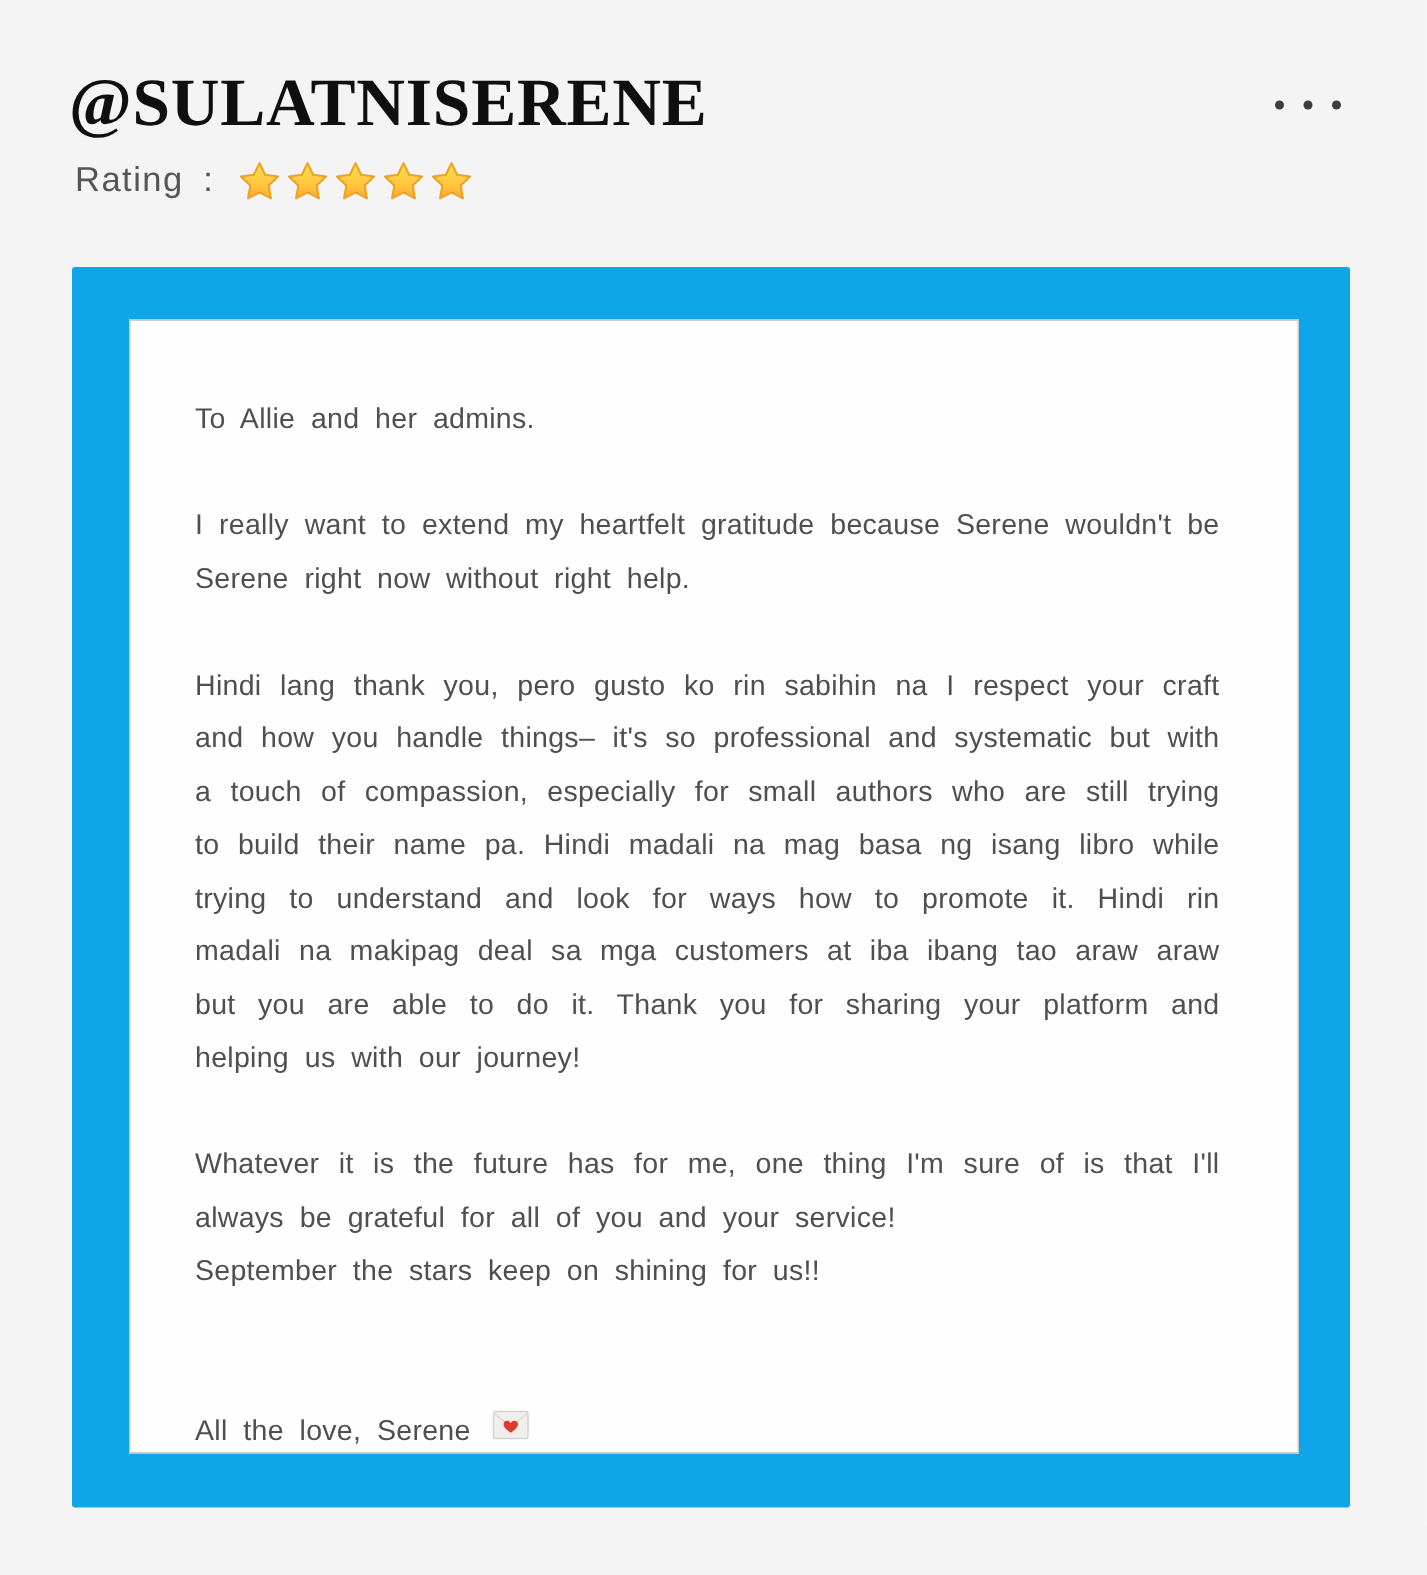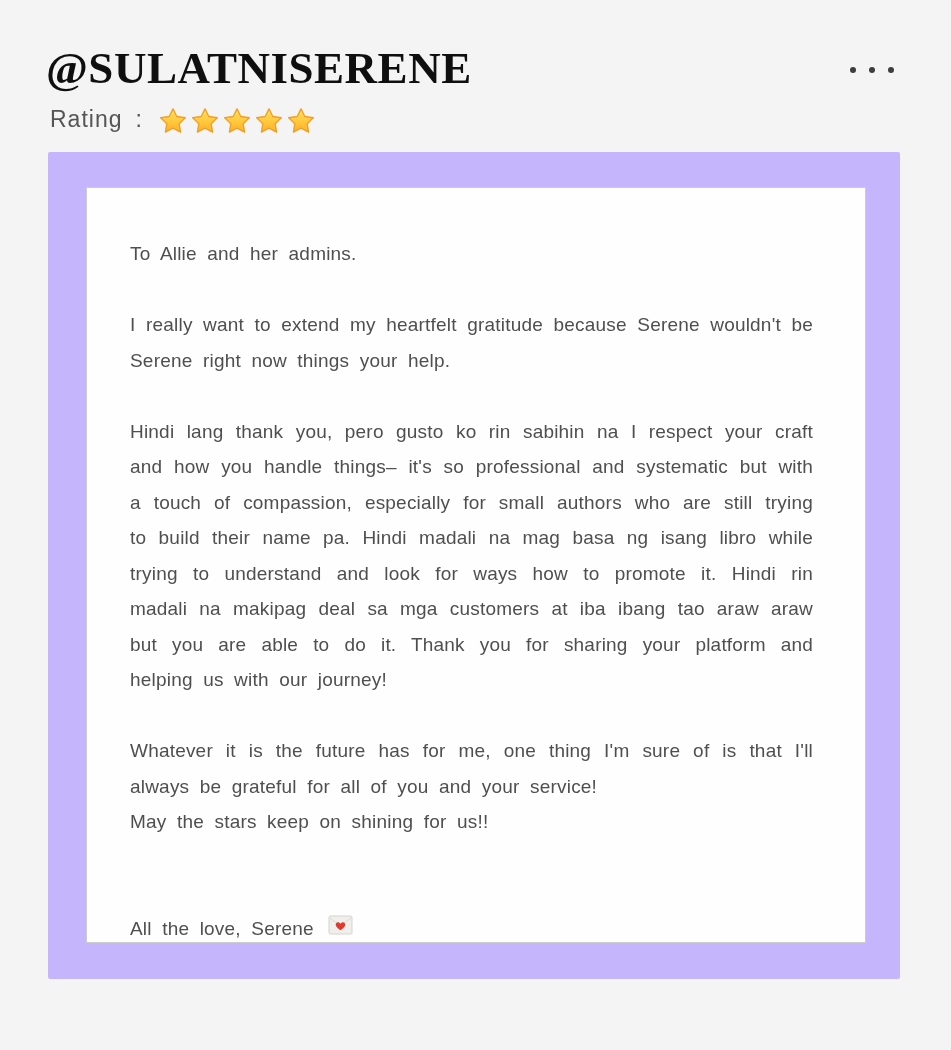--- a/index.html
+++ b/index.html
@@ -62,24 +62,24 @@
   }
   .rating-stars {
     display: flex;
     align-items: center;
     gap: 2px;
   }
   .rating-stars svg { display: block; }
   .card {
     position: absolute;
     left: 48px;
-    top: 152px;
+    top: 178px;
     width: 852px;
     height: 827px;
-    background: #c4b5fd;
+    background: #0ea5e9;
     border-radius: 2px;
   }
   .letter-box {
     position: absolute;
     left: 38px;
     top: 35px;
     right: 34px;
     bottom: 36px;
     border: 1px solid #cccccc;
     background: #fefefe;
@@ -185,24 +185,24 @@
       </defs>
       <path d="M12 2.2l3.05 6.18 6.82.99-4.94 4.81 1.17 6.79L12 17.76l-6.1 3.21 1.17-6.79-4.94-4.81 6.82-.99z" fill="url(#starGrad)" stroke="#EFA029" stroke-width="1.1" stroke-linejoin="round"></path>
     </svg>
   </span>
 </span>
 </div>
 
 <div class="card">
   <div class="letter-box">
     <p>To Allie and her admins.</p>
-    <p>I really want to extend my heartfelt gratitude because Serene wouldn't be Serene right now things your help.</p>
+    <p>I really want to extend my heartfelt gratitude because Serene wouldn't be Serene right now without right help.</p>
     <p>Hindi lang thank you, pero gusto ko rin sabihin na I respect your craft and how you handle things– it's so professional and systematic but with a touch of compassion, especially for small authors who are still trying to build their name pa. Hindi madali na mag basa ng isang libro while trying to understand and look for ways how to promote it. Hindi rin madali na makipag deal sa mga customers at iba ibang tao araw araw but you are able to do it. Thank you for sharing your platform and helping us with our journey!</p>
     <p>Whatever it is the future has for me, one thing I'm sure of is that I'll always be grateful for all of you and your service!
-May the stars keep on shining for us!!</p>
+September the stars keep on shining for us!!</p>
     <p class="signature">
       <span>All the love, Serene</span>
       <span class="love-letter-icon">
         <svg width="25" height="21" viewBox="0 0 25 21">
           <rect x="1" y="2" width="23" height="18" rx="1.5" fill="#f1efec" stroke="#d6d3cf" stroke-width="1"></rect>
           <path d="M1.5 3.5 L12.5 12 L23.5 3.5" fill="none" stroke="#dcd9d5" stroke-width="1"></path>
           <path d="M12.5 16.2c-3.1-2.2-4.8-3.8-4.8-5.7 0-1.3 1-2.3 2.3-2.3 1 0 1.9.6 2.5 1.5.6-.9 1.5-1.5 2.5-1.5 1.3 0 2.3 1 2.3 2.3 0 1.9-1.7 3.5-4.8 5.7z" fill="#E03A30"></path>
         </svg>
       </span>
     </p>

